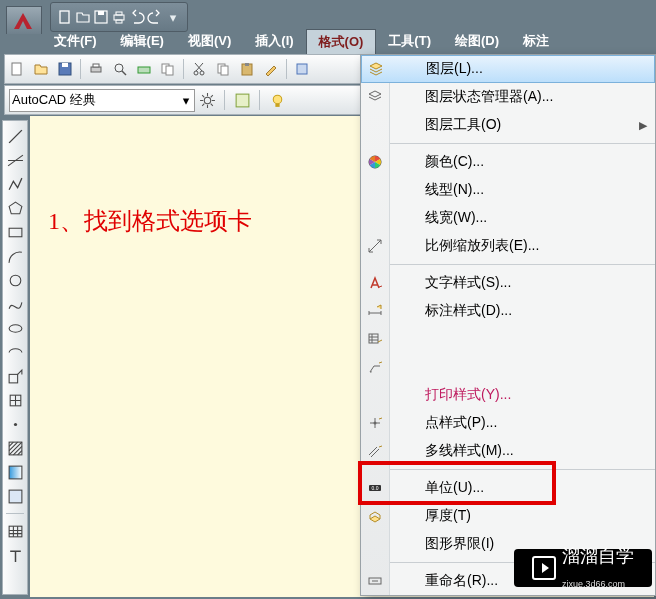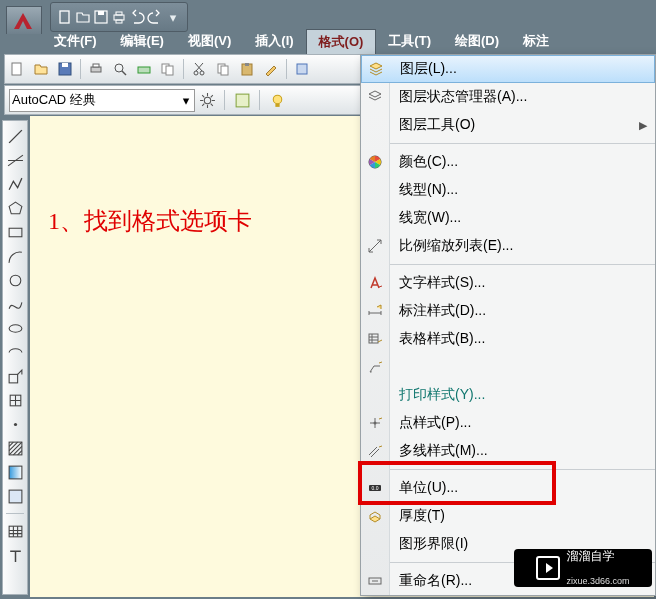--- a/index.html
+++ b/index.html
@@ -22,21 +22,21 @@
 .toolbar2 svg{width:17px;height:17px;}
 .left-palette{position:absolute;left:2px;top:120px;width:24px;bottom:4px;background:linear-gradient(90deg,#fdfdfd,#dfe4e7);border:1px solid #a7b1b8;display:flex;flex-direction:column;align-items:center;gap:6px;padding-top:6px;}
 .left-palette .pico{width:18px;height:18px;display:flex;align-items:center;justify-content:center;}
 .left-palette svg{width:17px;height:17px;}
 .left-palette .psep{height:1px;width:18px;background:#b8c0c6;margin:2px 0;}
 .canvas{position:absolute;left:30px;top:116px;right:2px;bottom:2px;background:#FEFADD;}
 .annotation{position:absolute;left:48px;top:200px;font-family:'SimSun',serif;font-size:24px;color:#e00000;line-height:1.8;}
 .menu-drop{position:absolute;left:360px;top:54px;width:294px;background:#f4f5f5;border:1px solid #9aa2a7;box-shadow:4px 4px 10px rgba(0,0,0,0.3);}
 .menu-drop .icol{position:absolute;left:0;top:0;bottom:0;width:28px;background:linear-gradient(#f3f4f4,#e8eaeb);border-right:1px solid #d5dadd;}
 .menu-drop .items{position:relative;}
-.mi{position:relative;display:flex;align-items:center;height:28px;}
+.mi{position:relative;display:flex;align-items:center;height:28px;gap:26px;}
 .mi .micon{width:28px;display:flex;align-items:center;justify-content:center;}
 .mi .micon svg{width:16px;height:16px;}
 .mi .mtext{flex:1;padding-left:10px;font-size:14px;}
 .mi .marrow{width:16px;color:#555;font-size:11px;}
 .mi.hl{background:linear-gradient(#e7f3fd,#bcdffb);border:1px solid #7bb1db;height:26px;}
 .mi.sep{height:1px;background:#c9ced2;margin:4px 0 4px 29px;}
 .highlight-box{position:absolute;border:4px solid #e00000;left:-3px;width:190px;height:36px;top:406px;pointer-events:none;}
 .wm{position:absolute;right:4px;bottom:12px;width:138px;height:38px;background:#000;border-radius:4px;color:#fff;display:flex;align-items:center;justify-content:center;gap:6px;}
 .wm .play{width:20px;height:20px;border:2px solid #fff;border-radius:3px;display:flex;align-items:center;justify-content:center;}
 .wm .play::before{content:"";border-left:7px solid #fff;border-top:5px solid transparent;border-bottom:5px solid transparent;margin-left:2px;}
@@ -392,32 +392,31 @@
         <span class="mtext">标注样式(D)...</span>
       </div>
       <div class="mi">
         <span class="micon">
             <svg viewBox="0 0 16 16">
               <rect x="2" y="3" width="9" height="9" fill="none" stroke="#666"></rect>
               <path d="M2 6h9M2 9h9M5 3v9" stroke="#666"></path>
               <path d="M11 11l4-2" stroke="#b38c28"></path>
             </svg>
           </span>
-        <span class="mtext">表格样式(B)...</span>
       </div>
       <div class="mi">
         <span class="micon">
             <svg viewBox="0 0 16 16">
               <path d="M3 13l4-6h6" stroke="#666" fill="none"></path>
               <path d="M3 13l2-1-1 2z" fill="#666"></path>
               <path d="M12 4l3-1" stroke="#b38c28"></path>
             </svg>
           </span>
       </div>
-      <div class="mi" style="color:#0f766e;">
+      <div class="mi" style="color:#be185d;">
         <span class="micon"></span>
         <span class="mtext">打印样式(Y)...</span>
       </div>
       <div class="mi">
         <span class="micon">
             <svg viewBox="0 0 16 16">
               <circle cx="8" cy="8" r="1.5" fill="#666"></circle>
               <path d="M8 3v10M3 8h10" stroke="#666"></path>
               <path d="M12 4l3-1" stroke="#b38c28"></path>
             </svg>
@@ -466,18 +465,18 @@
           </span>
         <span class="mtext">重命名(R)...</span>
       </div>
     </div>
     <div class="highlight-box"></div>
   </div>
 
   <div class="wm">
     <div class="play"></div>
     <div class="txt">
-      <span style="font-size:12px;">溜溜自学</span>
+      <span style="font-size:18px;">溜溜自学</span>
       <span style="font-size:9px;opacity:.85;margin-top:12px;">zixue.3d66.com</span>
     </div>
   </div>
 
 </div>
 
 </body></html>

